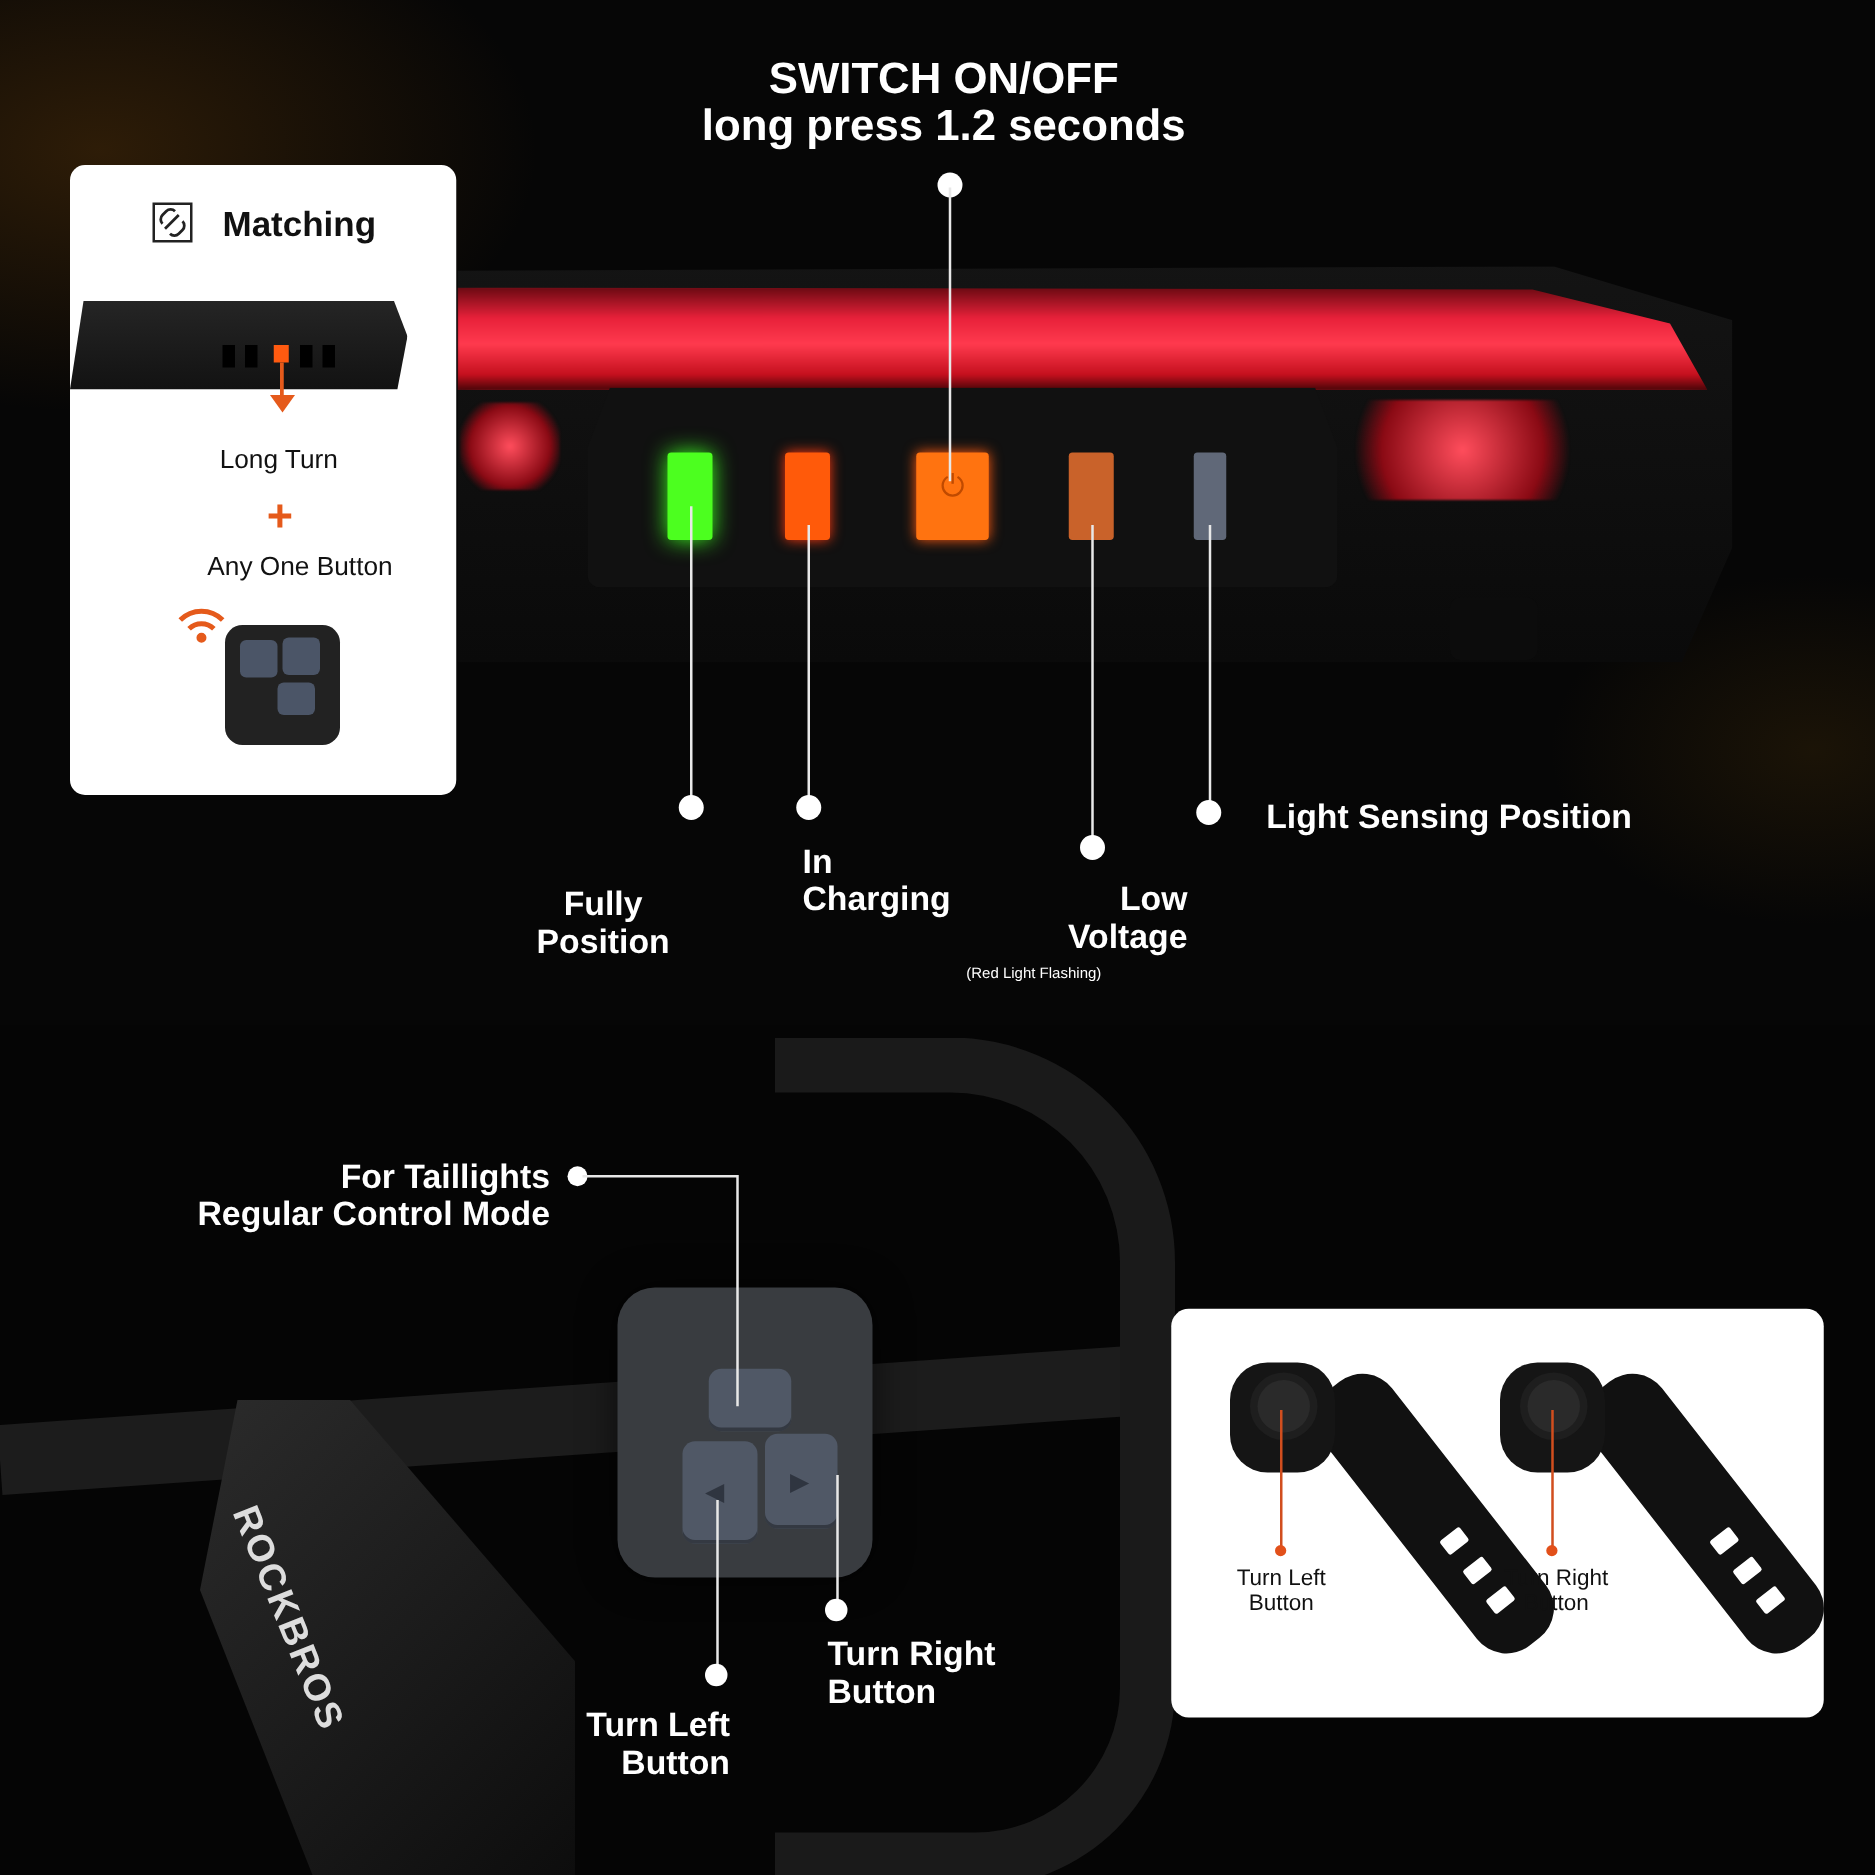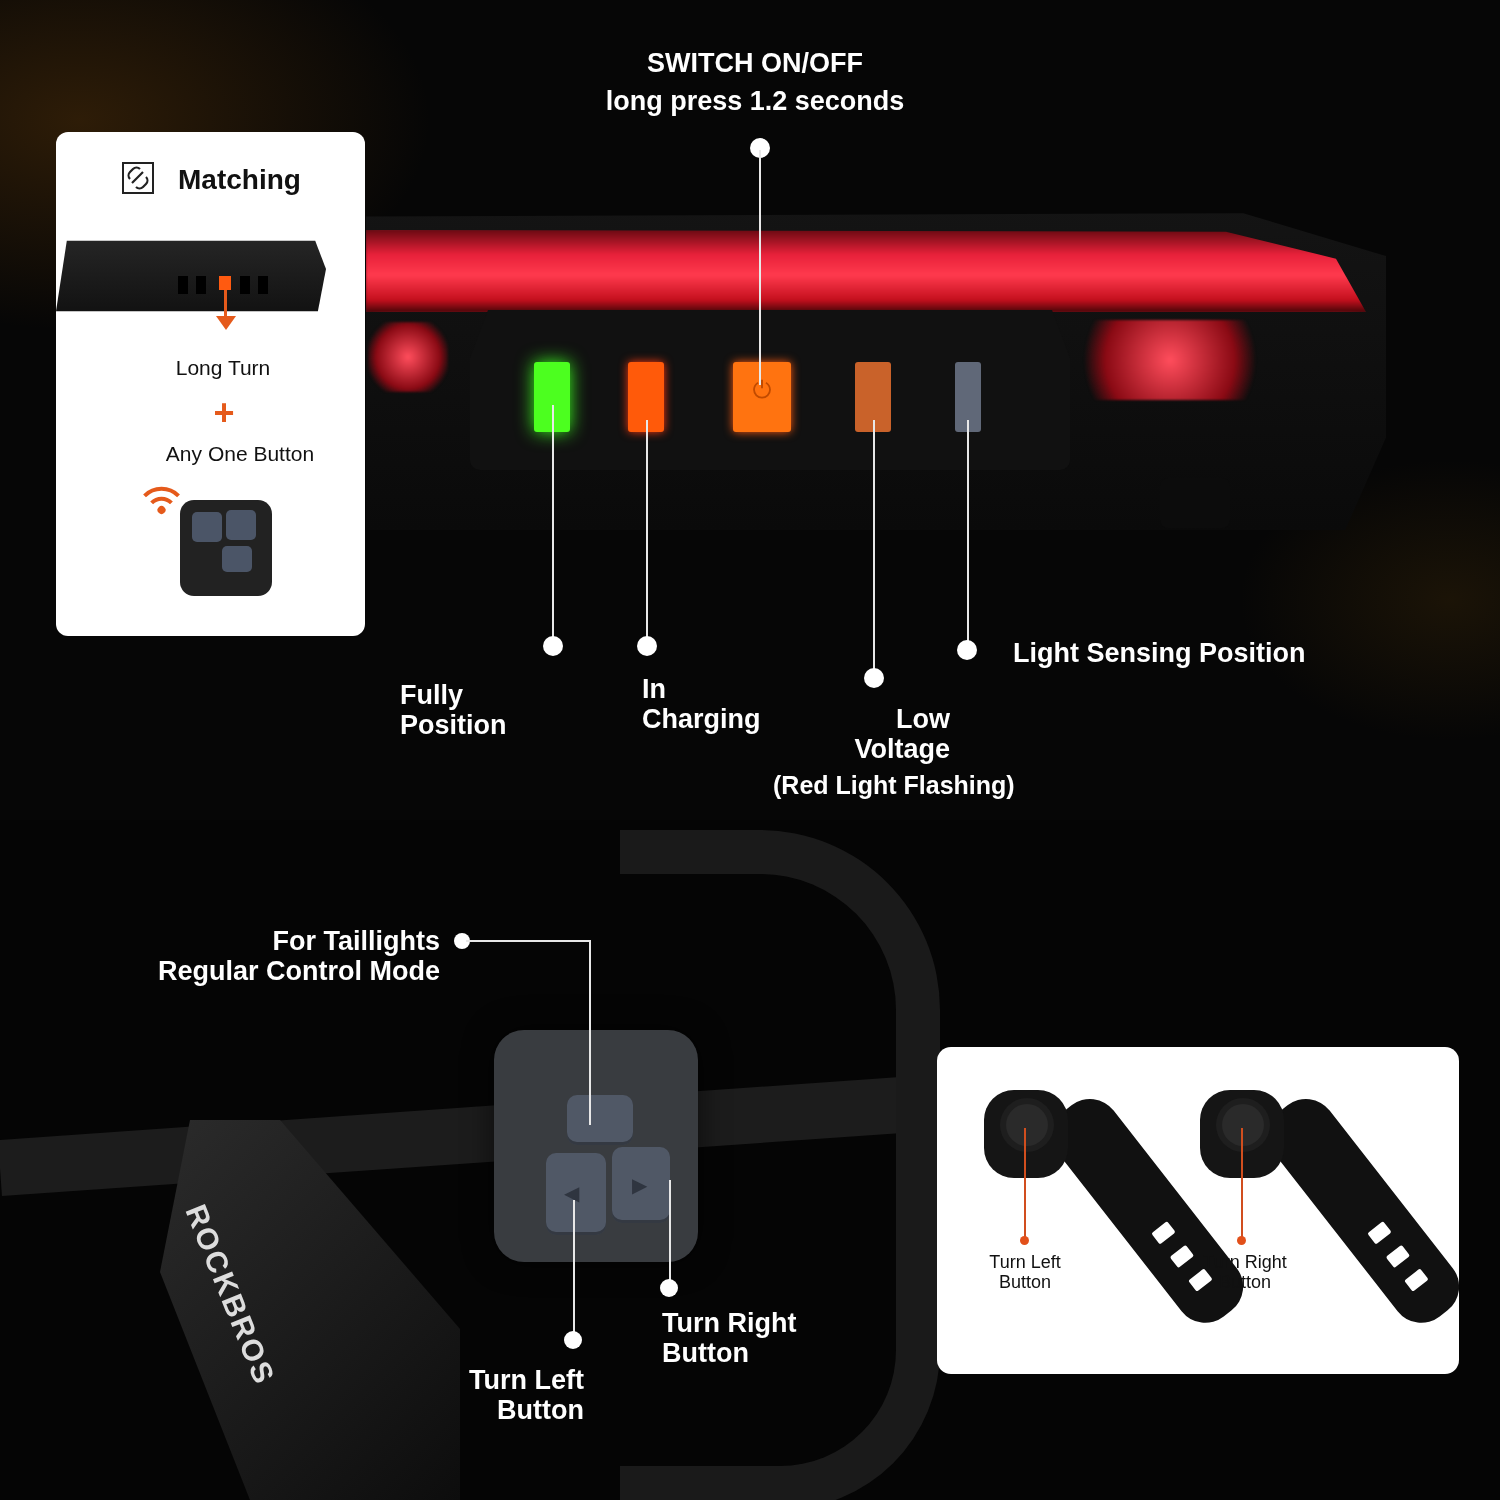--- a/index.html
+++ b/index.html
@@ -16,21 +16,21 @@
       radial-gradient(ellipse 300px 200px at 1450px 600px, rgba(90,60,10,0.25), transparent 70%),
       #060606;
   }
   .bg-bottom {
     position:absolute; left:0; top:820px; width:1500px; height:680px;
     background: radial-gradient(ellipse 700px 500px at 700px 1100px, #1a1a1a, #050505 70%);
   }
   .abs { position:absolute; }
 
   
-  .switch-title { left:560px; top:44px; width:390px; text-align:center; font-weight:bold; font-size:27px; line-height:38px; }
+  .switch-title { left:560px; top:44px; width:390px; text-align:center; font-weight:bold; font-size:35px; line-height:38px; }
 
   
   .taillight-body {
     left:366px; top:200px; width:1020px; height:330px;
     background:linear-gradient(#141414,#0a0a0a);
     clip-path: polygon(0 5%, 86% 4%, 100% 17%, 100% 72%, 96% 100%, 0 100%);
   }
   .red-bar {
     left:366px; top:230px; width:1000px; height:82px;
     background:linear-gradient(180deg,#6b0a12 0%,#e8213a 30%,#ff3a4e 55%,#c5101e 85%,#4a0508 100%);
@@ -50,21 +50,21 @@
   .ind-power { left:733px; width:58px; background:#ff7310; box-shadow:0 0 10px #ff5a10; }
   .ind-low { left:855px; background:#c9622a; }
   .ind-sensor { left:955px; width:26px; background:#606878; }
   .power-glyph { left:748px; top:376px; width:28px; height:28px; color:#c04a00; font-size:24px; line-height:28px; text-align:center; }
 
   
   .vline { width:2px; background:#e8e8e8; }
   .dot { width:20px; height:20px; border-radius:50%; background:#fff; }
 
   .label { font-weight:bold; font-size:27px; line-height:30px; }
-  .small-label { font-weight:bold; font-size:25px; }
+  .small-label { font-weight:normal; font-size:12px; }
 
   
   .match-card { left:56px; top:132px; width:309px; height:504px; background:#fff; border-radius:12px; color:#111; }
   .match-title { left:178px; top:164px; font-size:28px; font-weight:bold; color:#111; }
   .link-icon { left:122px; top:162px; width:32px; height:32px; border:2.5px solid #222; box-sizing:border-box; }
   .mini-light { left:56px; top:222px; width:270px; height:94px; background:linear-gradient(#2a2a2a,#111); clip-path:polygon(4% 20%, 96% 20%, 100% 50%, 97% 95%, 0 95%); }
   .mini-slot { top:276px; width:10px; height:18px; background:#000; }
   .mini-orange { left:219px; top:276px; width:12px; height:14px; background:#ff5a10; }
   .orange-stem { left:224px; top:290px; width:3px; height:30px; background:#e55a1b; }
   .orange-arrow { left:216px; top:316px; width:0; height:0; border-left:10px solid transparent; border-right:10px solid transparent; border-top:14px solid #e55a1b; }
@@ -121,21 +121,21 @@
 
 <div class="abs vline" style="left:552px;top:405px;height:236px;"></div>
 <div class="abs dot" style="left:543px;top:636px;"></div>
 <div class="abs vline" style="left:646px;top:420px;height:220px;"></div>
 <div class="abs dot" style="left:637px;top:636px;"></div>
 <div class="abs vline" style="left:873px;top:420px;height:250px;"></div>
 <div class="abs dot" style="left:864px;top:668px;"></div>
 <div class="abs vline" style="left:967px;top:420px;height:224px;"></div>
 <div class="abs dot" style="left:957px;top:640px;"></div>
 
-<div class="abs label" style="left:400px;top:680px;width:165px;text-align:left;">
+<div class="abs label" style="left:400px;top:708px;width:165px;text-align:center;">
   <div>Fully</div>
   <div>Position</div>
 </div>
 <div class="abs label" style="left:642px;top:674px;">
   <div>In</div>
   <div>Charging</div>
 </div>
 <div class="abs label" style="left:800px;top:704px;width:150px;text-align:right;">
   <div>Low</div>
   <div>Voltage</div>

